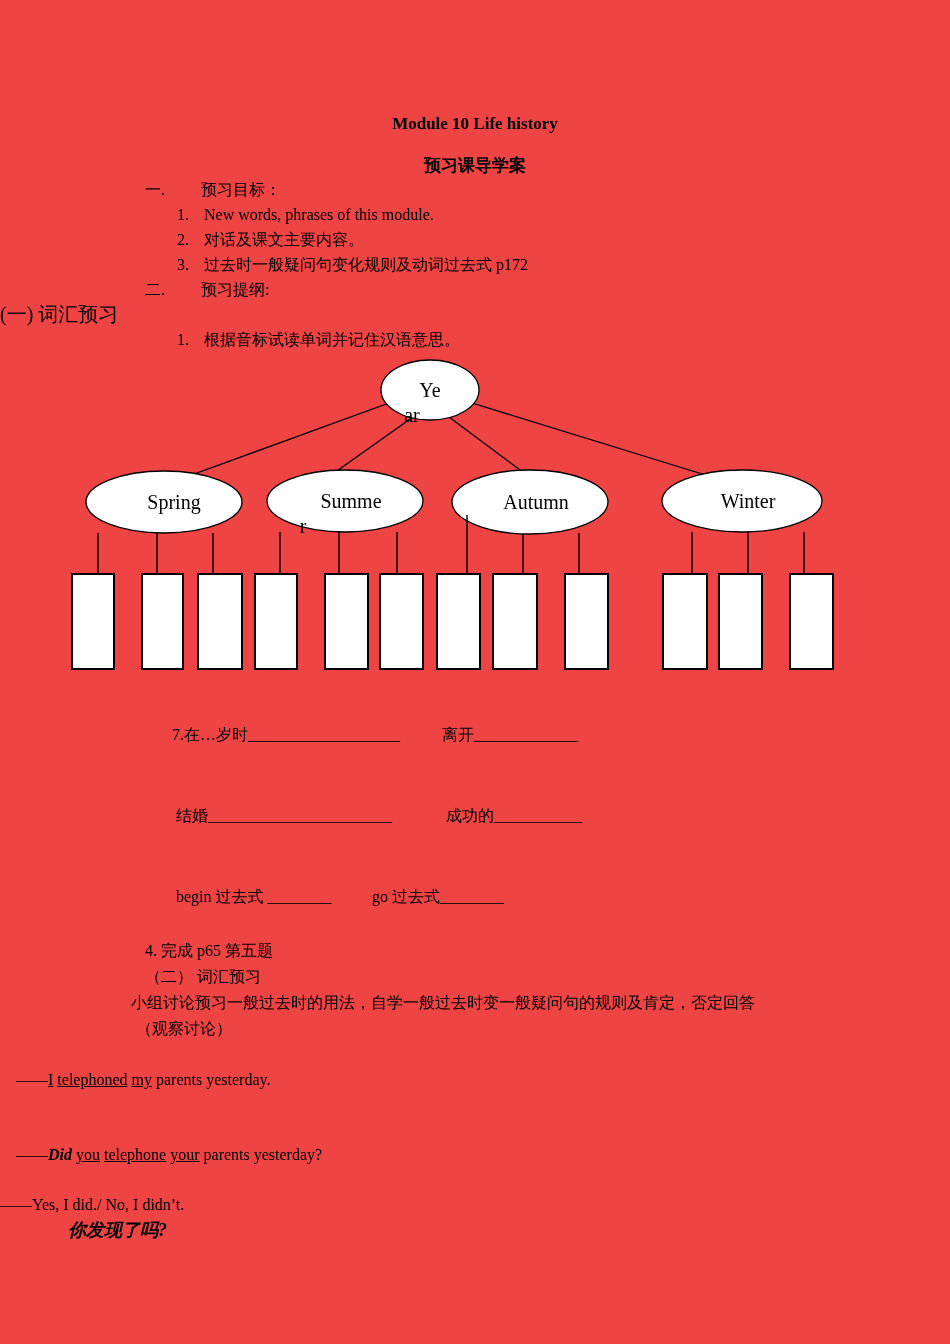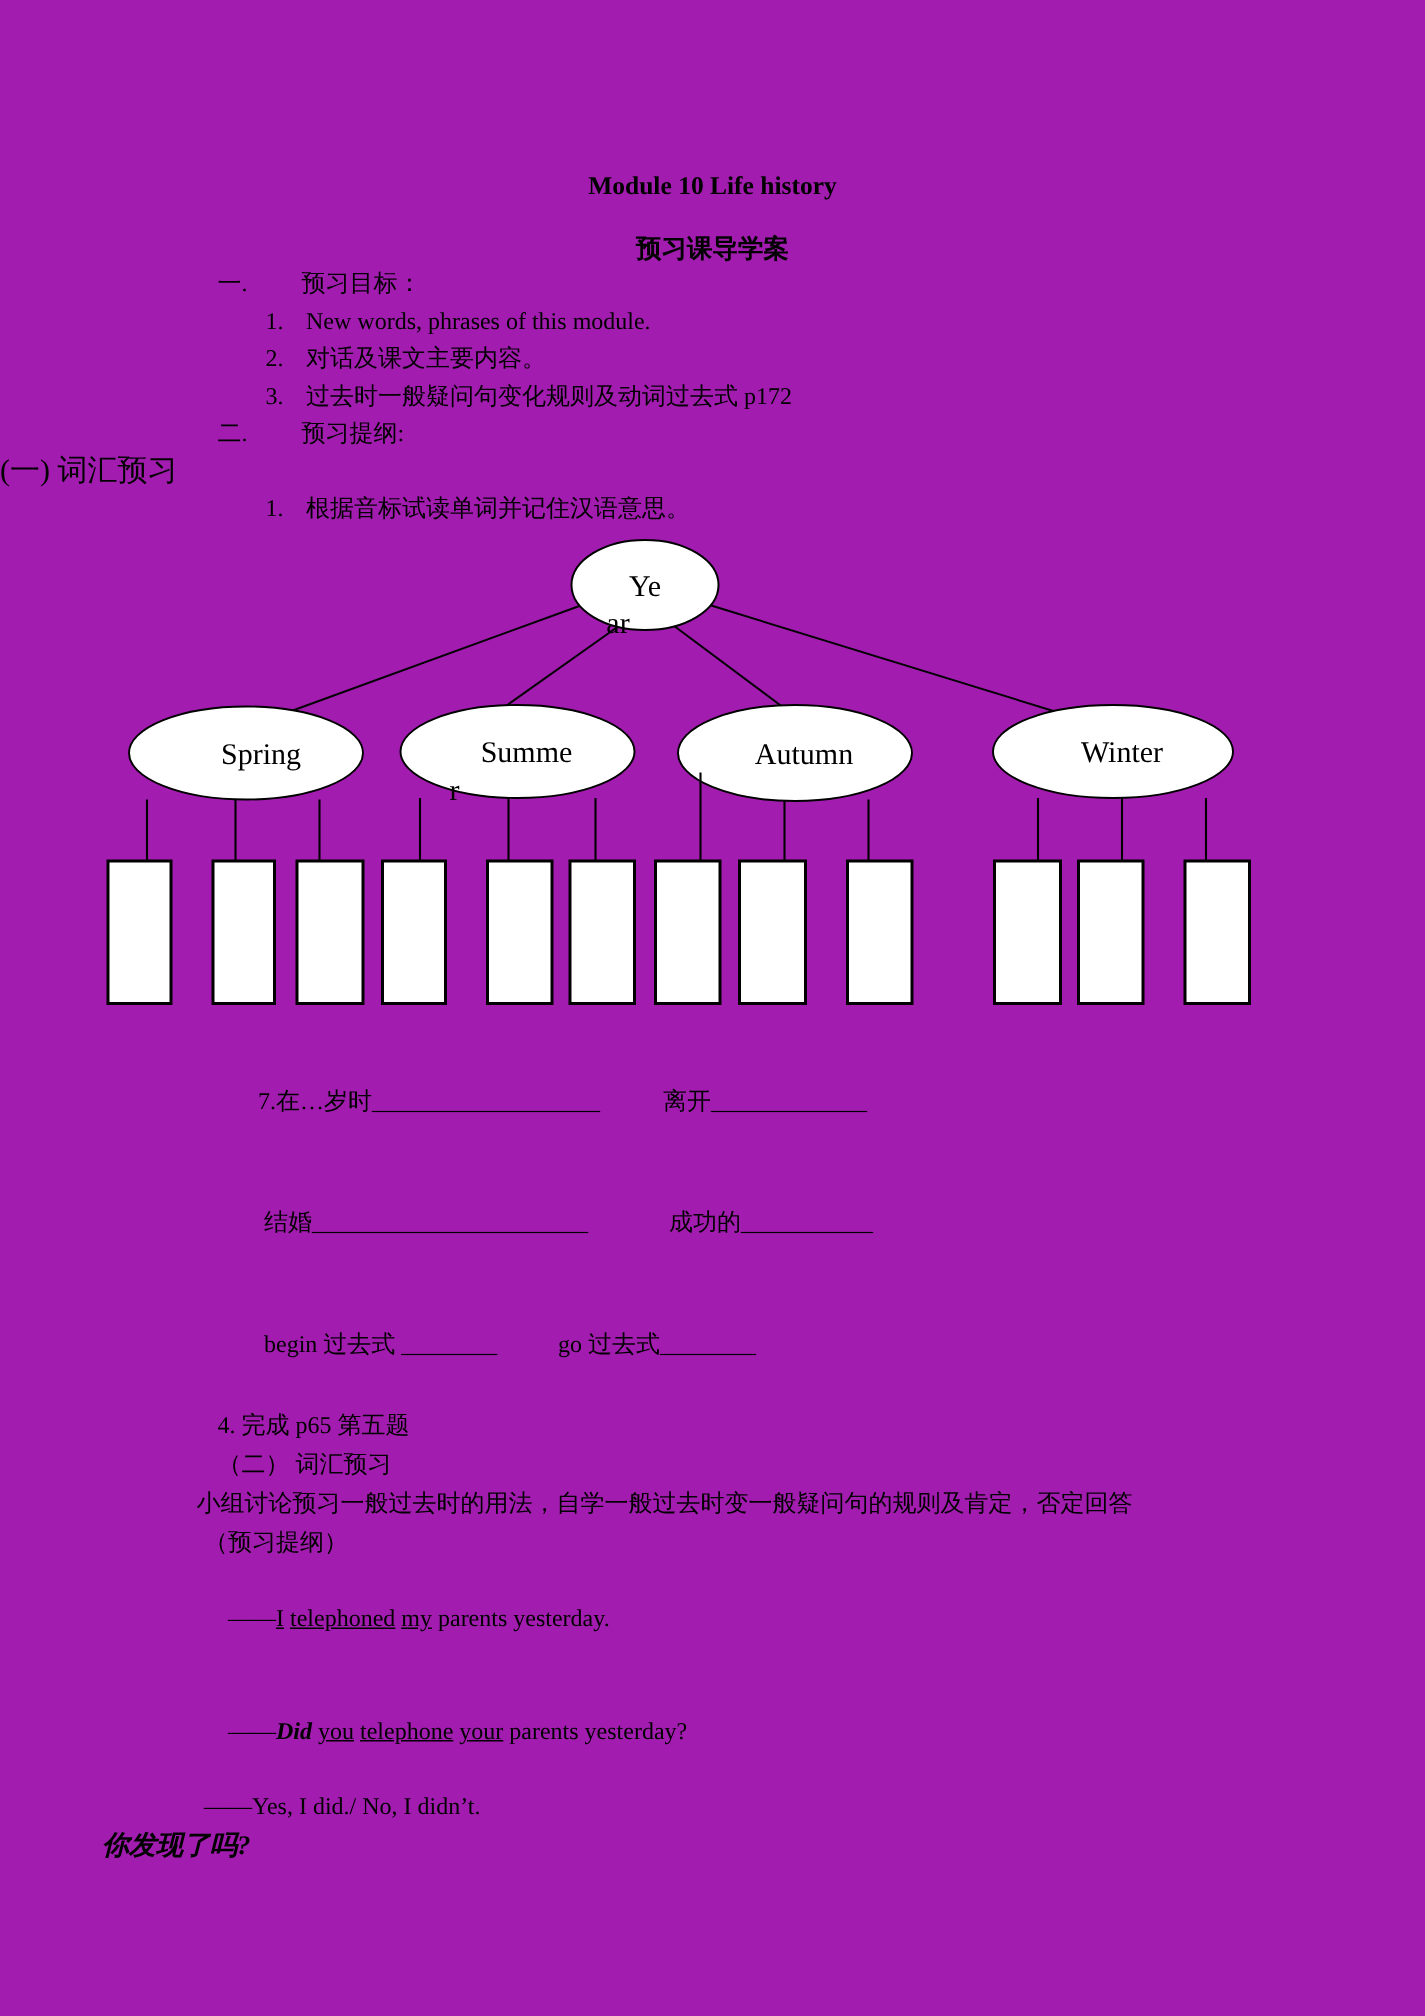--- a/index.html
+++ b/index.html
@@ -1,17 +1,17 @@
 <!DOCTYPE html>
 <html><head>
 <meta charset="utf-8">
 <style>
   html,body{margin:0;padding:0;background:#fff;}
   .page{
-    position:relative;width:950px;height:1344px;background:#a21caf;color:#000;
+    position:relative;width:950px;height:1344px;background:#ef4444;color:#000;
     font-family:"Liberation Serif","DejaVu Serif",serif;
     font-size:16px;box-sizing:border-box;padding-top:113px;overflow:hidden;
   }
   .title-en{text-align:center;font-weight:bold;font-size:17px;line-height:22px;}
   .title-zh{text-align:center;font-weight:bold;font-size:17px;line-height:22px;margin-top:20px;}
   .heading{margin-left:145px;line-height:25px;font-size:16px;}
   .heading .hnum{display:inline-block;width:56px;}
   .li{margin-left:177px;line-height:25px;font-size:16px;}
   .li .lnum{display:inline-block;width:27px;}
   .sublabel{line-height:25px;font-size:20px;}
@@ -20,21 +20,21 @@
   .diagram text{font-family:"Liberation Serif","DejaVu Serif",serif;font-size:20px;fill:#000;}
   .fills{margin-top:11px;}
   .fill-line{margin-left:148px;line-height:27px;font-size:16px;white-space:pre;}
   .fill-line.ind{margin-left:152px;}
   .fl-left{display:inline-block;min-width:270px;}
   .fl-left.short{min-width:196px;}
   .item4{margin-left:145px;line-height:27px;font-size:16px;}
   .gram-label{margin-left:145px;line-height:26px;font-size:16px;}
   .gram-intro{margin-left:131px;line-height:26px;font-size:16px;}
   .gram-note{margin-left:136px;line-height:26px;font-size:16px;}
-  .sentence{margin-left:136px;line-height:25px;font-size:16px;white-space:pre-wrap;}
+  .sentence{line-height:25px;font-size:16px;white-space:pre-wrap;}
   .u{text-decoration:underline;}
   .bi{font-weight:bold;font-style:italic;}
   .footer-q{margin-left:68px;line-height:27px;font-size:18px;font-weight:bold;font-style:italic;}
 </style>
 </head>
 <body>
 
 <div class="page">
 
   <div class="title-en">Module 10 Life history</div>
@@ -122,21 +122,21 @@
       <span class="fl-left">结婚_______________________</span><span>成功的___________</span>
     </div>
     <div class="fill-line ind">
       <span class="fl-left short">begin 过去式 ________</span><span>go 过去式________</span>
     </div>
     <div class="item4">4. 完成 p65 第五题</div>
   </div>
 
   <div class="gram-label">（二） 词汇预习</div>
   <div class="gram-intro">小组讨论预习一般过去时的用法，自学一般过去时变一般疑问句的规则及肯定，否定回答</div>
-  <div class="gram-note">（预习提纲）</div>
+  <div class="gram-note">（观察讨论）</div>
 
   <div class="sentence">
     <span>——</span><span class="u">I</span><span> </span><span class="u">telephoned</span><span> </span><span class="u">my</span><span> parents yesterday.</span>
   </div>
   <div class="sentence">
     <span>——</span><span class="bi">Did</span><span> </span><span class="u">you</span><span> </span><span class="u">telephone</span><span> </span><span class="u">your</span><span> parents yesterday?</span>
   </div>
   <div class="sentence">——Yes, I did./ No, I didn’t.</div>
 
   <div class="footer-q">你发现了吗?</div>

